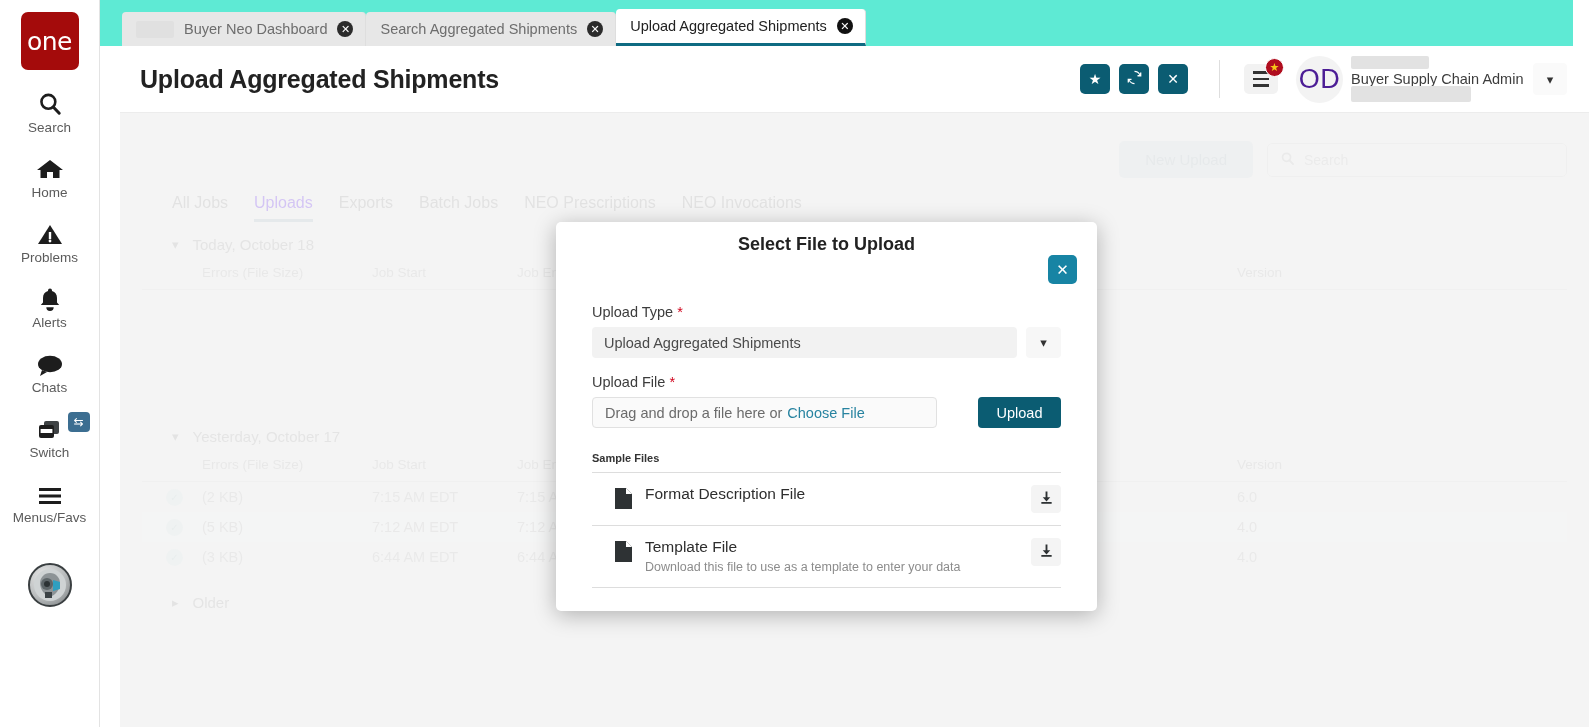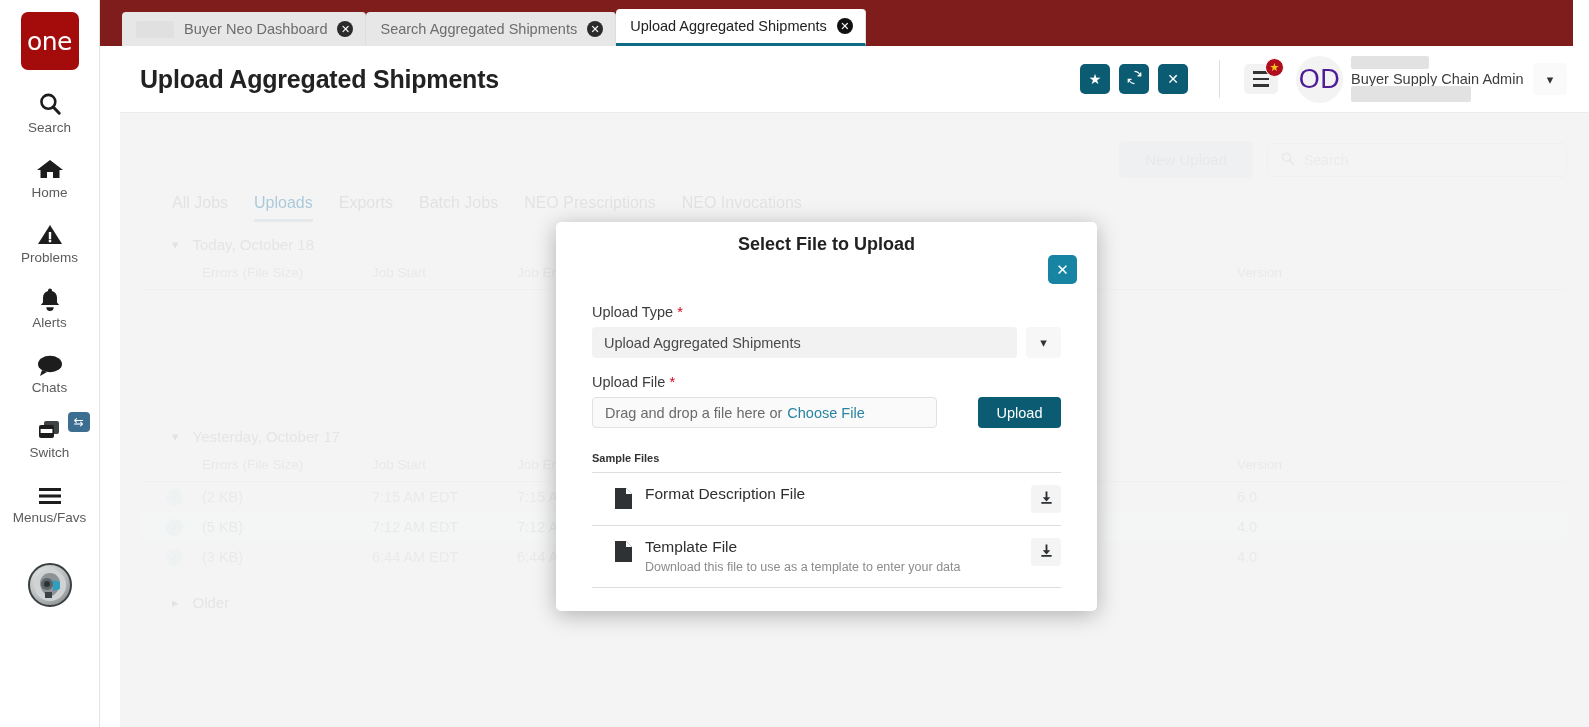--- a/index.html
+++ b/index.html
@@ -49,21 +49,21 @@
     margin-top: 38px; width: 44px; height: 44px; border-radius: 50%;
     background: radial-gradient(circle at 35% 30%, #e9e9e9 0%, #b9bcbd 55%, #6e7375 100%);
     border: 2px solid #3a3f41;
     display: flex; align-items: center; justify-content: center;
     overflow: hidden; cursor: pointer;
   }
 
   
   .tabstrip {
     position: absolute; left: 100px; top: 0; right: 16px; height: 46px;
-    background: #7f1d1d; display: flex; align-items: flex-end;
+    background: #5eead4; display: flex; align-items: flex-end;
     padding-left: 22px; z-index: 30;
   }
   .tab {
     height: 34px; min-width: 190px;
     display: flex; align-items: center; gap: 10px;
     padding: 0 12px 0 14px;
     background: #e7e7e7; color: #6d6d6d;
     border-top-left-radius: 4px; border-top-right-radius: 4px;
     font-size: 14.5px; cursor: pointer; position: relative;
     border-right: 1px solid #dedede;
@@ -141,21 +141,21 @@
     border-radius: 5px; padding: 10px 26px; font-size: 15px;
   }
   .bg-search {
     width: 300px; height: 34px; margin-left: 14px;
     border: 1px solid #e6e6e6; border-radius: 5px; background: #f7f7f7;
     display: flex; align-items: center; gap: 9px; padding: 0 12px;
     color: #d7d7d7; font-size: 14px;
   }
   .bg-tabs { display: flex; gap: 26px; margin-top: 16px; padding-left: 30px; }
   .bg-tab { font-size: 16px; color: #b9b9b9; padding-bottom: 7px; }
-  .bg-tab.sel { color: #0369a1; border-bottom: 3px solid #c3d3d8; }
+  .bg-tab.sel { color: #8b5cf6; border-bottom: 3px solid #c3d3d8; }
   .bg-group {
     display: flex; align-items: center; gap: 14px;
     margin-top: 14px; padding-left: 30px; color: #c2c2c2; font-size: 15px;
   }
   .bg-chev { color: #bdbdbd; font-size: 13px; }
   .bg-thead {
     display: flex; color: #cfcfcf; font-size: 13.5px;
     padding: 12px 0 9px 60px; border-bottom: 1px solid #e7e7e7;
   }
   .bg-row {

